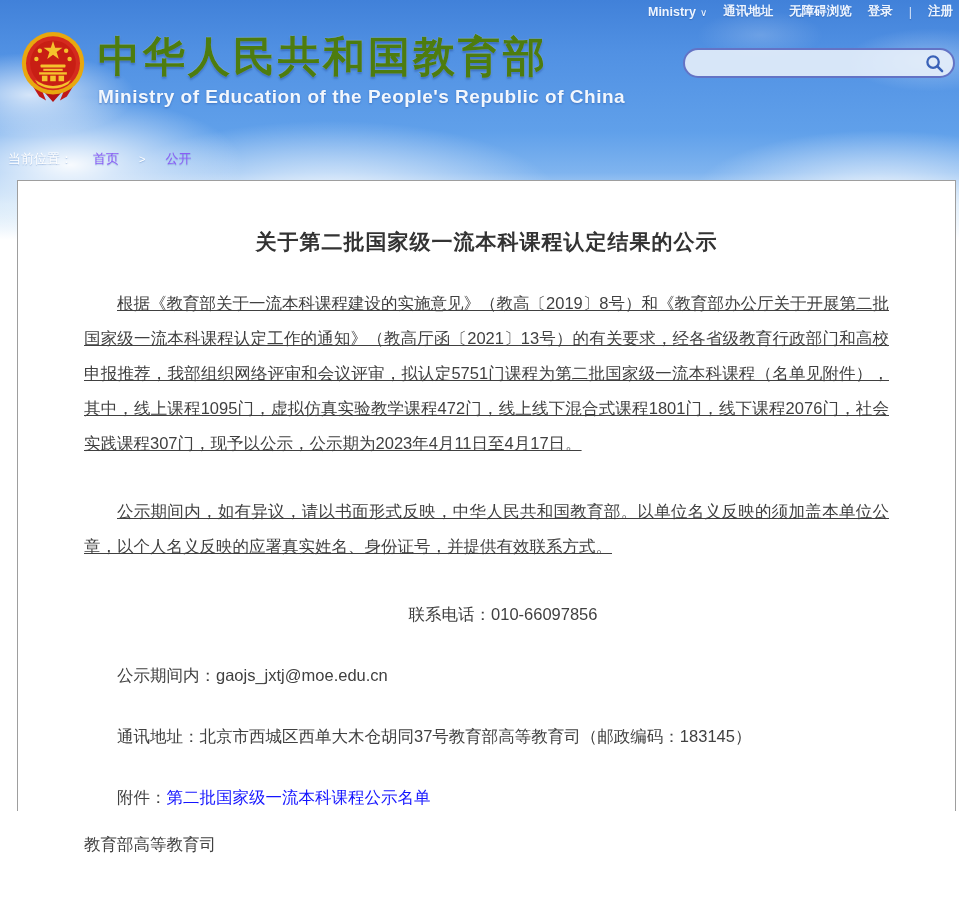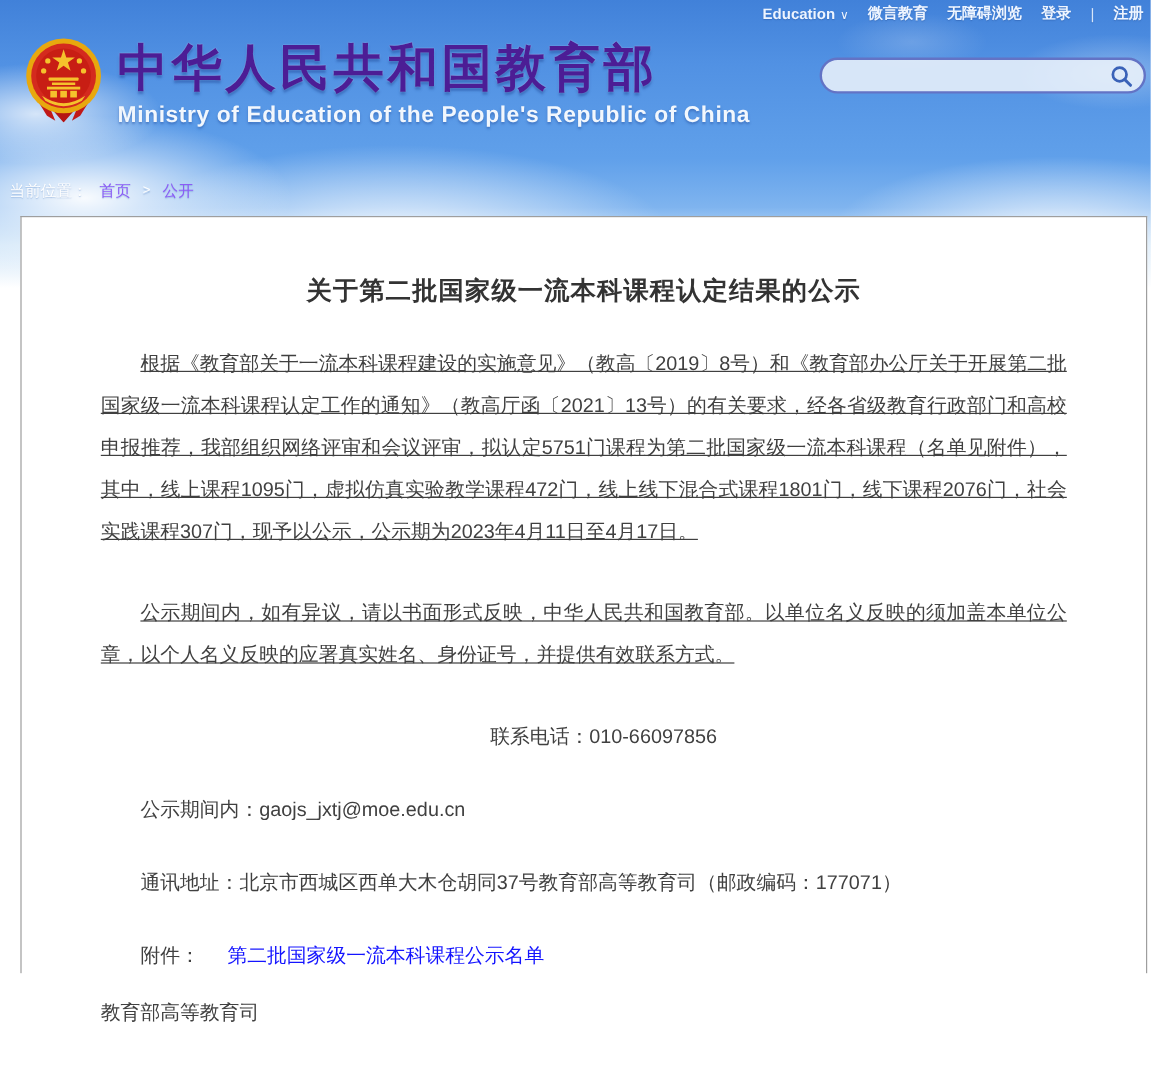--- a/index.html
+++ b/index.html
@@ -48,21 +48,21 @@
     top: 30px; left: 18px;
     display: flex;
     align-items: flex-start;
   }
   .emblem { width: 70px; height: 72px; margin-right: 10px; }
   .site-titles { padding-top: 4px; }
   .site-title {
     font-size: 42px;
     font-weight: 700;
     letter-spacing: 3px;
-    color: #4c1d95;
+    color: #4d7c0f;
     text-shadow: 0 2px 2px rgba(30,70,150,.45), 0 0 1px rgba(255,255,255,.6);
     line-height: 1.1;
   }
   .site-subtitle {
     margin-top: 6px;
     font-size: 19px;
     font-weight: 700;
     letter-spacing: .5px;
     color: #f2f7fd;
     text-shadow: 0 1px 2px rgba(30,70,150,.45);
@@ -98,21 +98,21 @@
   }
 
   
   .breadcrumb {
     position: absolute;
     top: 150px; left: 8px;
     font-size: 13px;
     color: #ffffff;
     text-shadow: 0 1px 1px rgba(60,110,180,.35);
     display: flex;
-    gap: 10px;
+    gap: 20px;
     align-items: center;
   }
   .breadcrumb a { color: #8b5cf6; text-decoration: none; cursor: pointer; }
   .breadcrumb .sep { font-size: 11px; }
 
   
   .panel {
     position: absolute;
     top: 180px; left: 17px;
     width: 939px;
@@ -145,32 +145,31 @@
   .contact-line {
     text-indent: 2em;
     margin-top: 26px;
     white-space: nowrap;
   }
   .contact-line:first-of-type { margin-top: 10px; text-align: center; }
   .attachment-link {
     color: #1414ff;
     text-decoration: none;
     cursor: pointer;
-    margin-left: 23px;
   }
   .signature { margin-top: 12px; text-align: left; padding-right: 18px; }
 </style>
 </head>
 <body>
 
 <div class="sky"></div>
 
 <div class="topbar">
-  <a><span>Education</span><span class="caret">∨</span></a>
-  <a>微言教育</a>
+  <a><span>Ministry</span><span class="caret">∨</span></a>
+  <a>通讯地址</a>
   <a>无障碍浏览</a>
   <a>登录</a>
   <span class="divider">|</span>
   <a>注册</a>
 </div>
 
 <div class="logo-wrap">
   <svg class="emblem" viewBox="0 0 100 104" aria-hidden="true">
 
     <polygon points="14,70 30,96 40,102 30,78" fill="#c01818"></polygon>
@@ -227,21 +226,21 @@
     <p class="para">根据《教育部关于一流本科课程建设的实施意见》（教高〔2019〕8号）和《教育部办公厅关于开展第二批国家级一流本科课程认定工作的通知》（教高厅函〔2021〕13号）的有关要求，经各省级教育行政部门和高校申报推荐，我部组织网络评审和会议评审，拟认定5751门课程为第二批国家级一流本科课程（名单见附件），其中，线上课程1095门，虚拟仿真实验教学课程472门，线上线下混合式课程1801门，线下课程2076门，社会实践课程307门，现予以公示，公示期为2023年4月11日至4月17日。</p>
     <p class="para">公示期间内，如有异议，请以书面形式反映，中华人民共和国教育部。以单位名义反映的须加盖本单位公章，以个人名义反映的应署真实姓名、身份证号，并提供有效联系方式。</p>
 
     <div class="contact-line">
       <span>联系电话：</span><span>010-66097856</span>
     </div>
     <div class="contact-line">
       <span>公示期间内：</span><span>gaojs_jxtj@moe.edu.cn</span>
     </div>
     <div class="contact-line">
-      <span>通讯地址：</span><span>北京市西城区西单大木仓胡同37号教育部高等教育司（邮政编码：177071）</span>
+      <span>通讯地址：</span><span>北京市西城区西单大木仓胡同37号教育部高等教育司（邮政编码：183145）</span>
     </div>
 
     <div class="contact-line">
       <span>附件：</span><a class="attachment-link">第二批国家级一流本科课程公示名单</a>
     </div>
 
     <div class="signature">教育部高等教育司</div>
 
   </div>
 </div>

